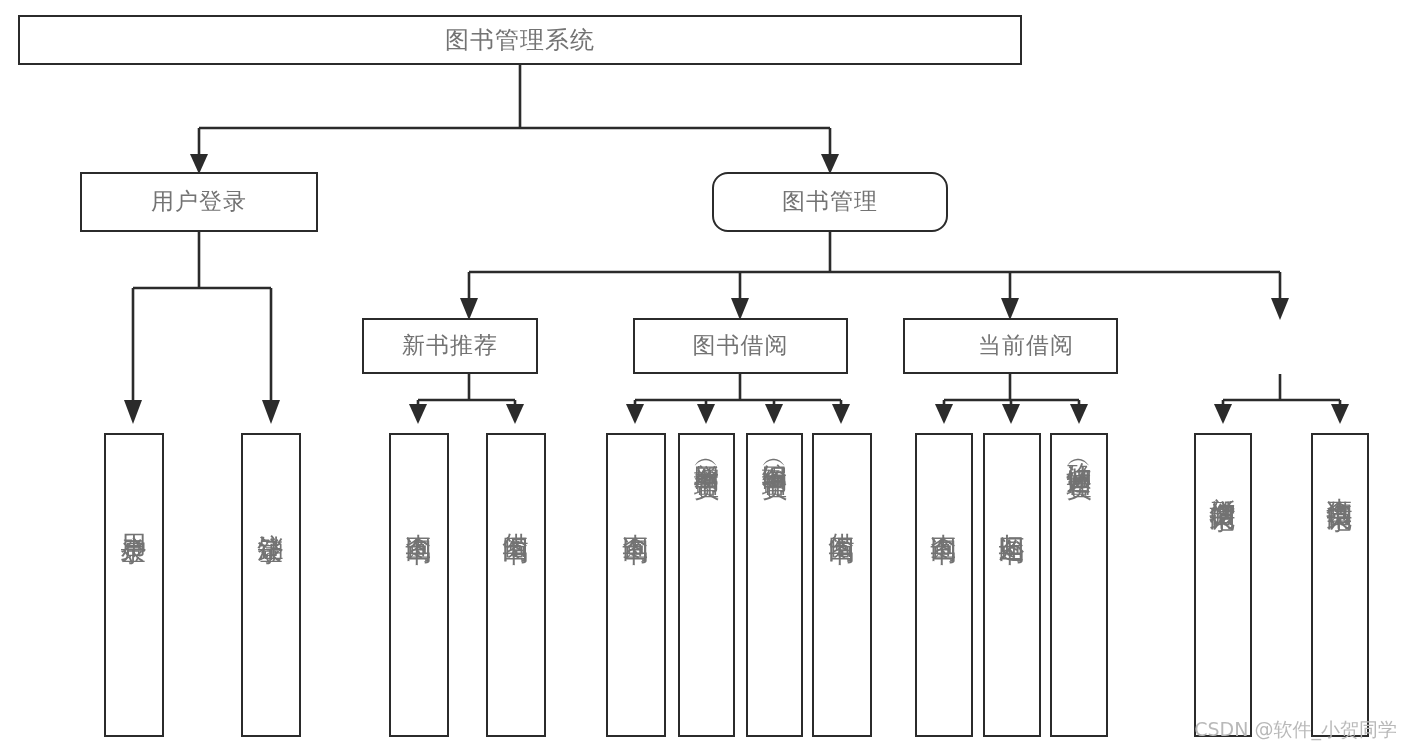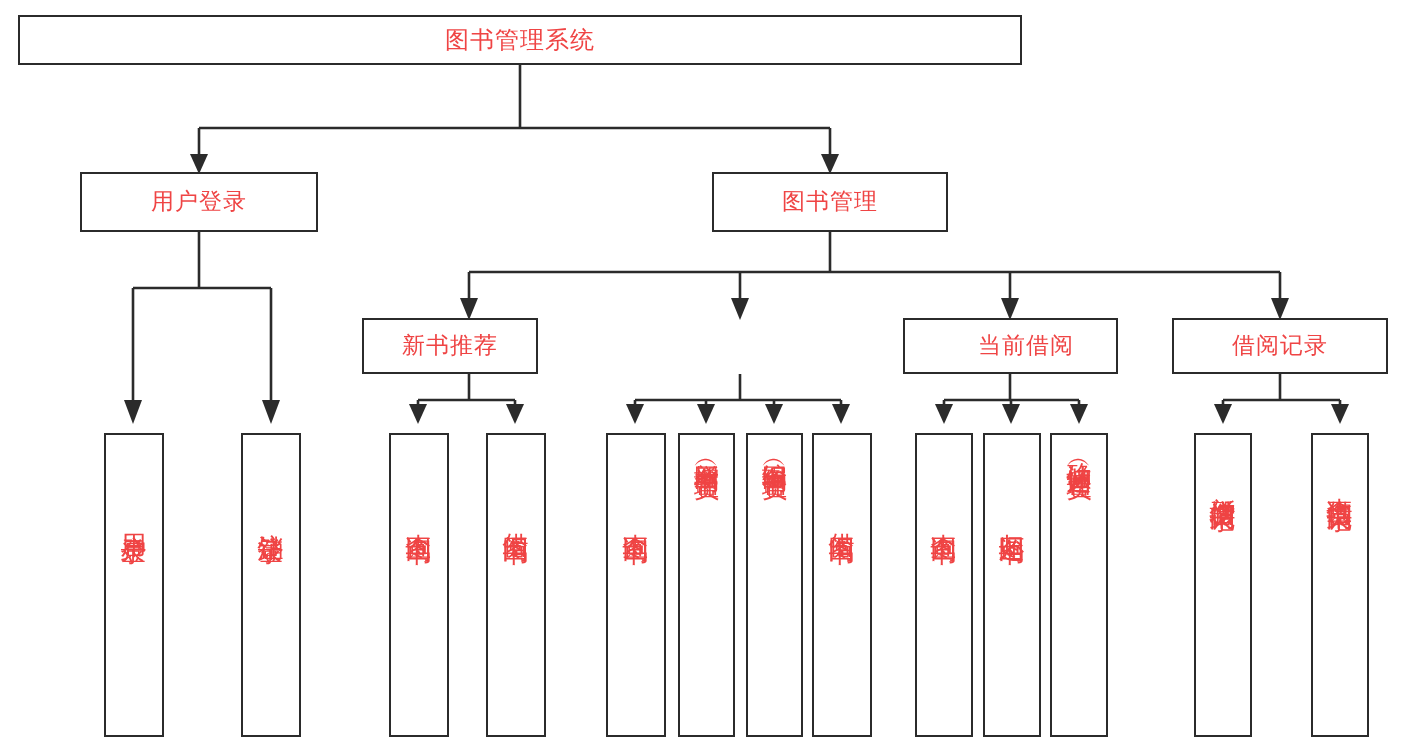--- a/index.html
+++ b/index.html
@@ -15,21 +15,21 @@
   }
   
   .node{
     position:absolute;
     box-sizing:border-box;
     background:#ffffff;
     border:2px solid #2b2b2b;
     display:flex;
     align-items:center;
     justify-content:center;
-    color:#ef4444;
+    color:#737373;
   }
   .node .lbl{
     display:block;
     text-align:center;
     line-height:1.18;
     white-space:nowrap;
   }
   
   .node.h .lbl{
     font-size:23px;
@@ -139,33 +139,33 @@
     <polygon points="1331,404 1349,404 1340,424"></polygon>
   </svg>
 
   <div class="node h root" style="left:18px;top:15px;width:1004px;height:50px;">
     <span class="lbl">图书管理系统</span>
   </div>
 
   <div class="node h" style="left:80px;top:172px;width:238px;height:60px;">
     <span class="lbl">用户登录</span>
   </div>
-  <div class="node h" style="left:712px;top:172px;width:236px;height:60px;">
+  <div class="node h" style="left:712px;top:172px;width:236px;height:60px;border-radius:16px;">
     <span class="lbl">图书管理</span>
   </div>
 
   <div class="node h" style="left:362px;top:318px;width:176px;height:56px;">
     <span class="lbl">新书推荐</span>
   </div>
+  <div class="node h" style="left:633px;top:318px;width:215px;height:56px;">
+    <span class="lbl">图书借阅</span>
+  </div>
   <div class="node h" style="left:903px;top:318px;width:215px;height:56px;padding-left:31px;">
     <span class="lbl">当前借阅</span>
   </div>
-  <div class="node h" style="left:1172px;top:318px;width:216px;height:56px;">
-    <span class="lbl">借阅记录</span>
-  </div>
 
   <div class="node v" style="left:104px;top:433px;width:60px;height:304px;padding-top:78px;">
     <span class="lbl">用户登录</span>
   </div>
   <div class="node v" style="left:241px;top:433px;width:60px;height:304px;padding-top:78px;">
     <span class="lbl">注销登录</span>
   </div>
 
   <div class="node v" style="left:389px;top:433px;width:60px;height:304px;padding-top:78px;">
     <span class="lbl">查询图书</span>
@@ -197,13 +197,14 @@
     <span class="lbl">确认归还（管理员）</span>
   </div>
 
   <div class="node v" style="left:1194px;top:433px;width:58px;height:304px;padding-top:42px;">
     <span class="lbl">新增借阅记录</span>
   </div>
   <div class="node v" style="left:1311px;top:433px;width:58px;height:304px;padding-top:42px;">
     <span class="lbl">查询借阅记录</span>
   </div>
 
+  <div class="watermark">CSDN @软件_小贺同学</div>
 </div>
 
 </body></html>

